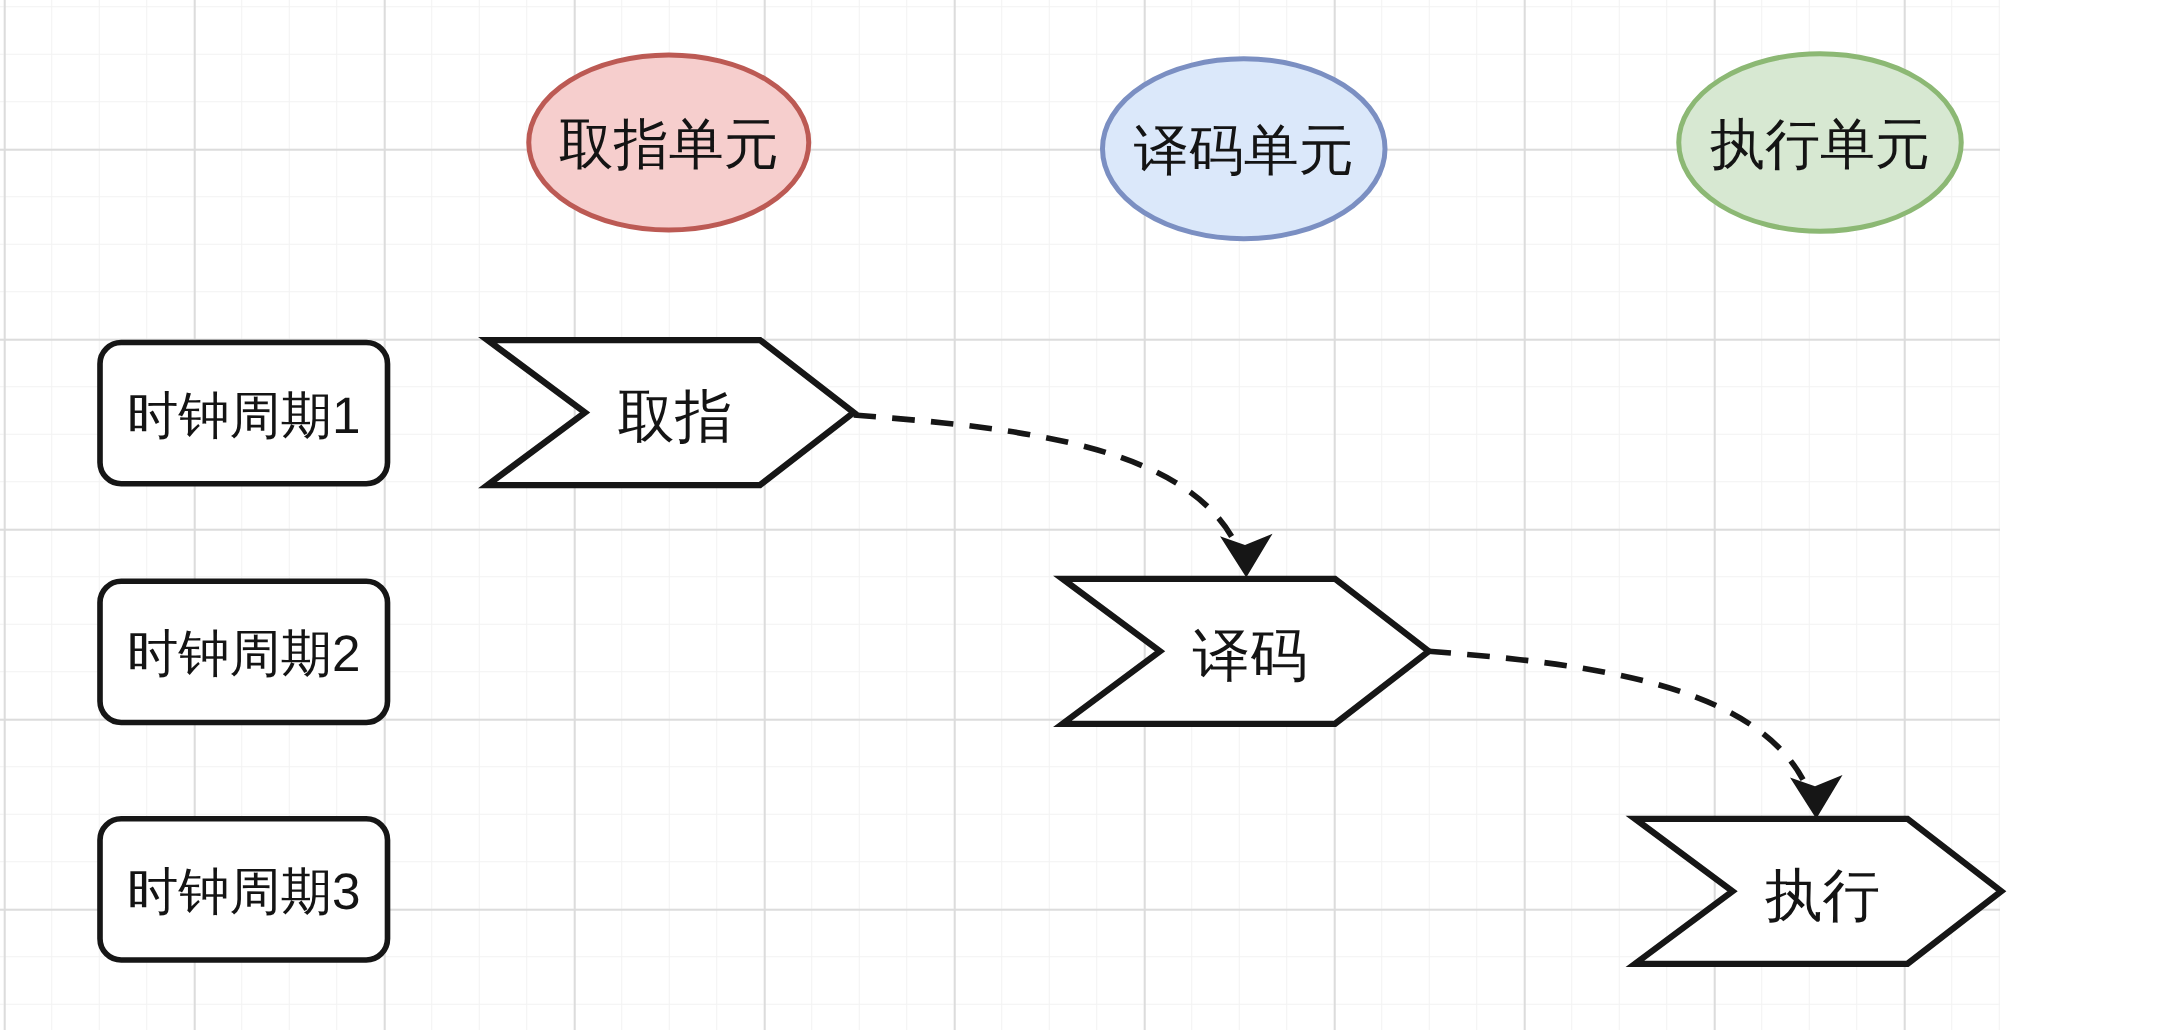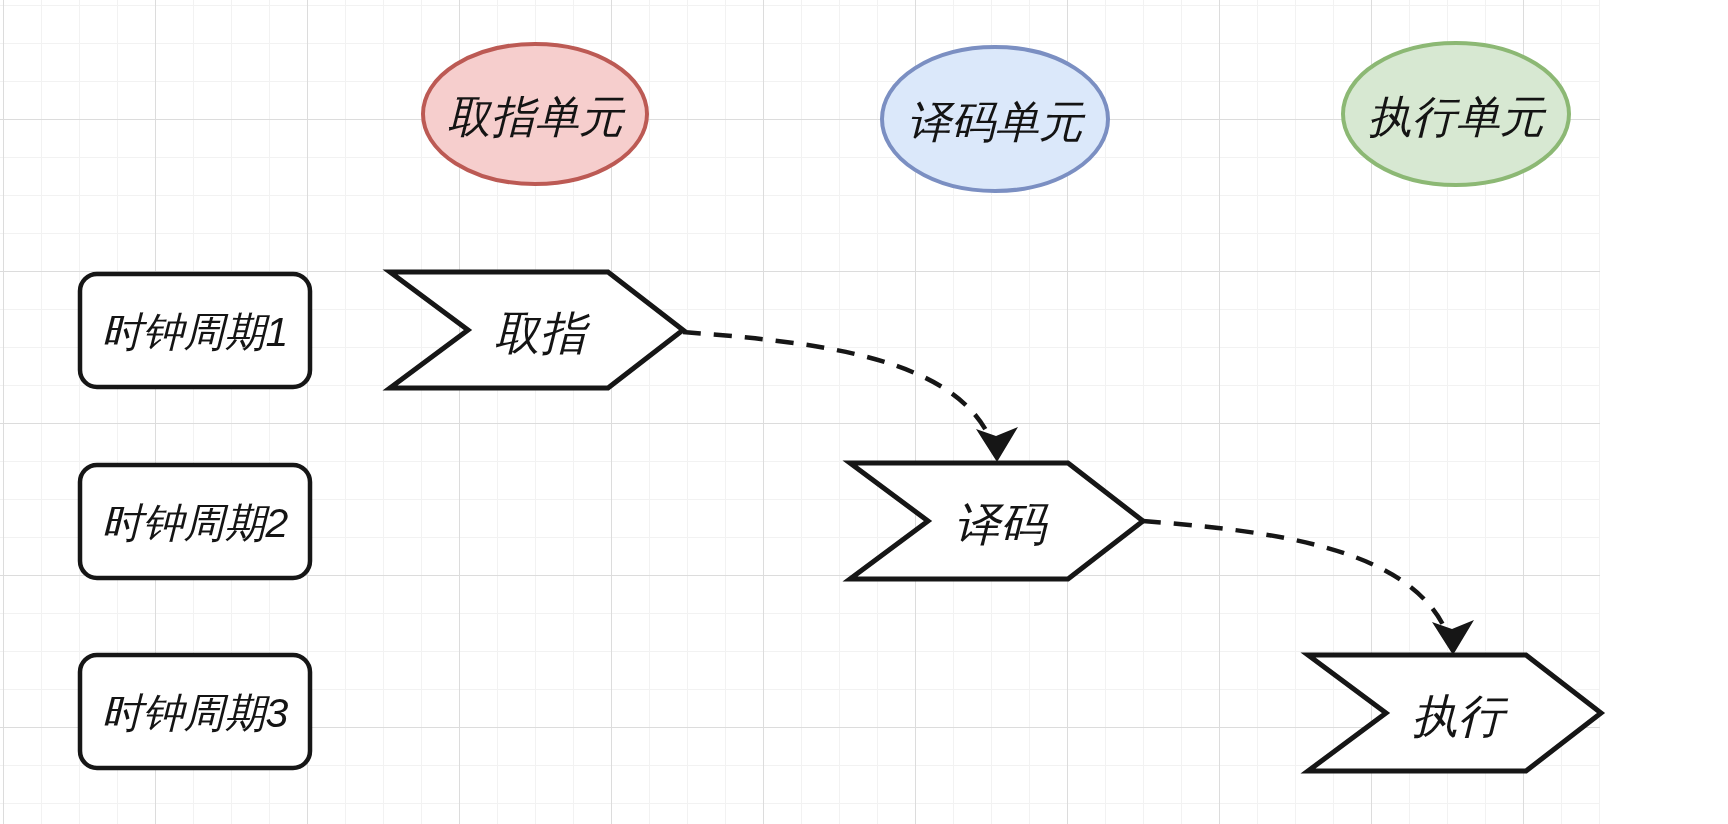--- a/index.html
+++ b/index.html
@@ -16,21 +16,20 @@
     width: 1600px;
     height: 824px;
     background-color: #ffffff;
     background-image:
       linear-gradient(#dcdcdc 1.5px, transparent 1.5px),
       linear-gradient(90deg, #dcdcdc 1.5px, transparent 1.5px),
       linear-gradient(#f2f2f2 1px, transparent 1px),
       linear-gradient(90deg, #f2f2f2 1px, transparent 1px);
     background-size: 152px 152px, 152px 152px, 38px 38px, 38px 38px;
     background-position: 3px 119px, 3px 119px, 3px 5px, 3px 5px;
-    font-style: italic;
   }
   svg { position: absolute; left: 0; top: 0; }
   .shape-stroke { stroke: #161616; }
   .node-label {
     fill: #141414;
     text-anchor: middle;
     dominant-baseline: central;
     font-family: "Liberation Sans", "DejaVu Sans", sans-serif;
   }
   .unit-label  { font-size: 44px; }

